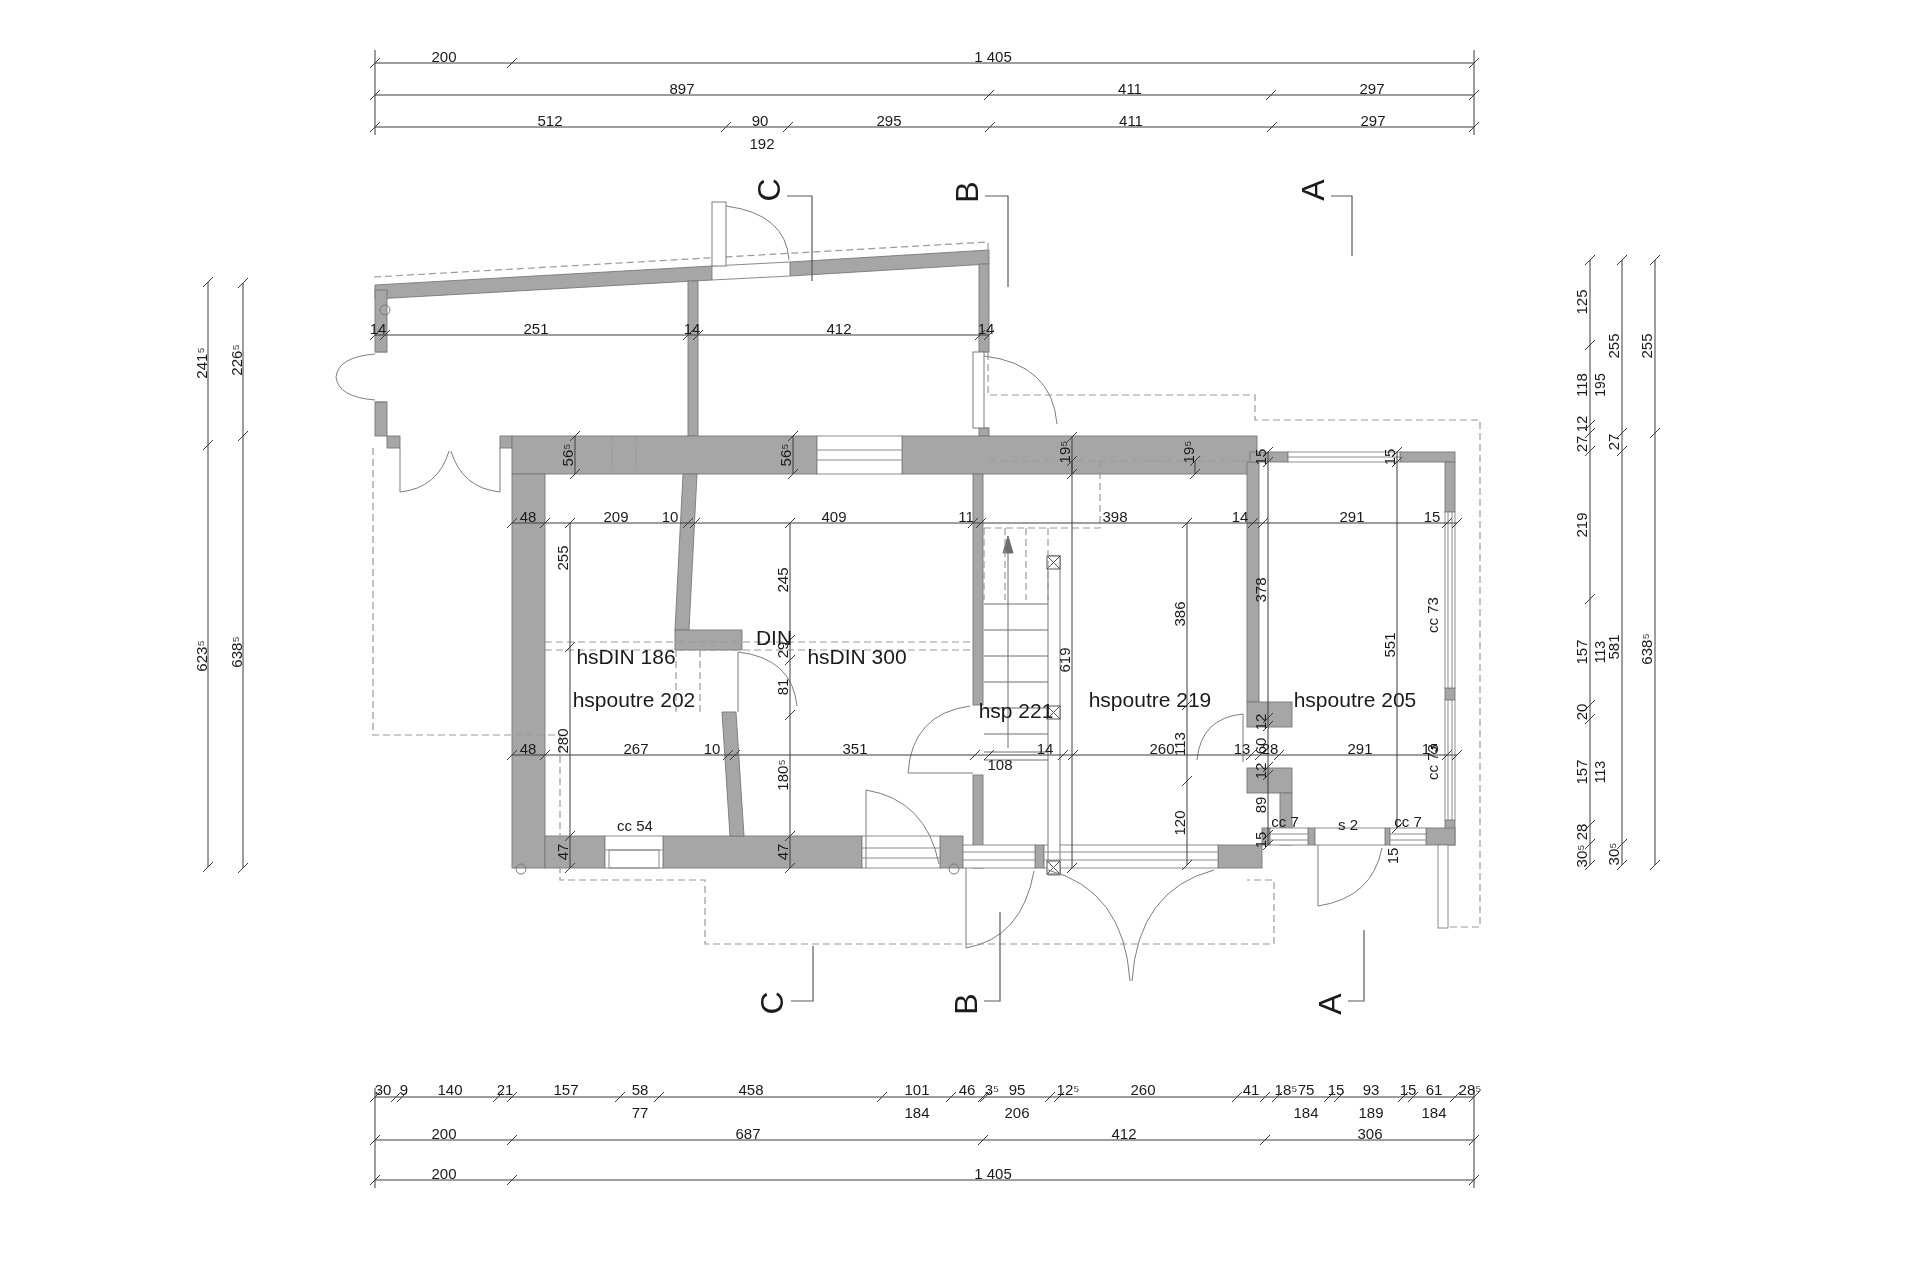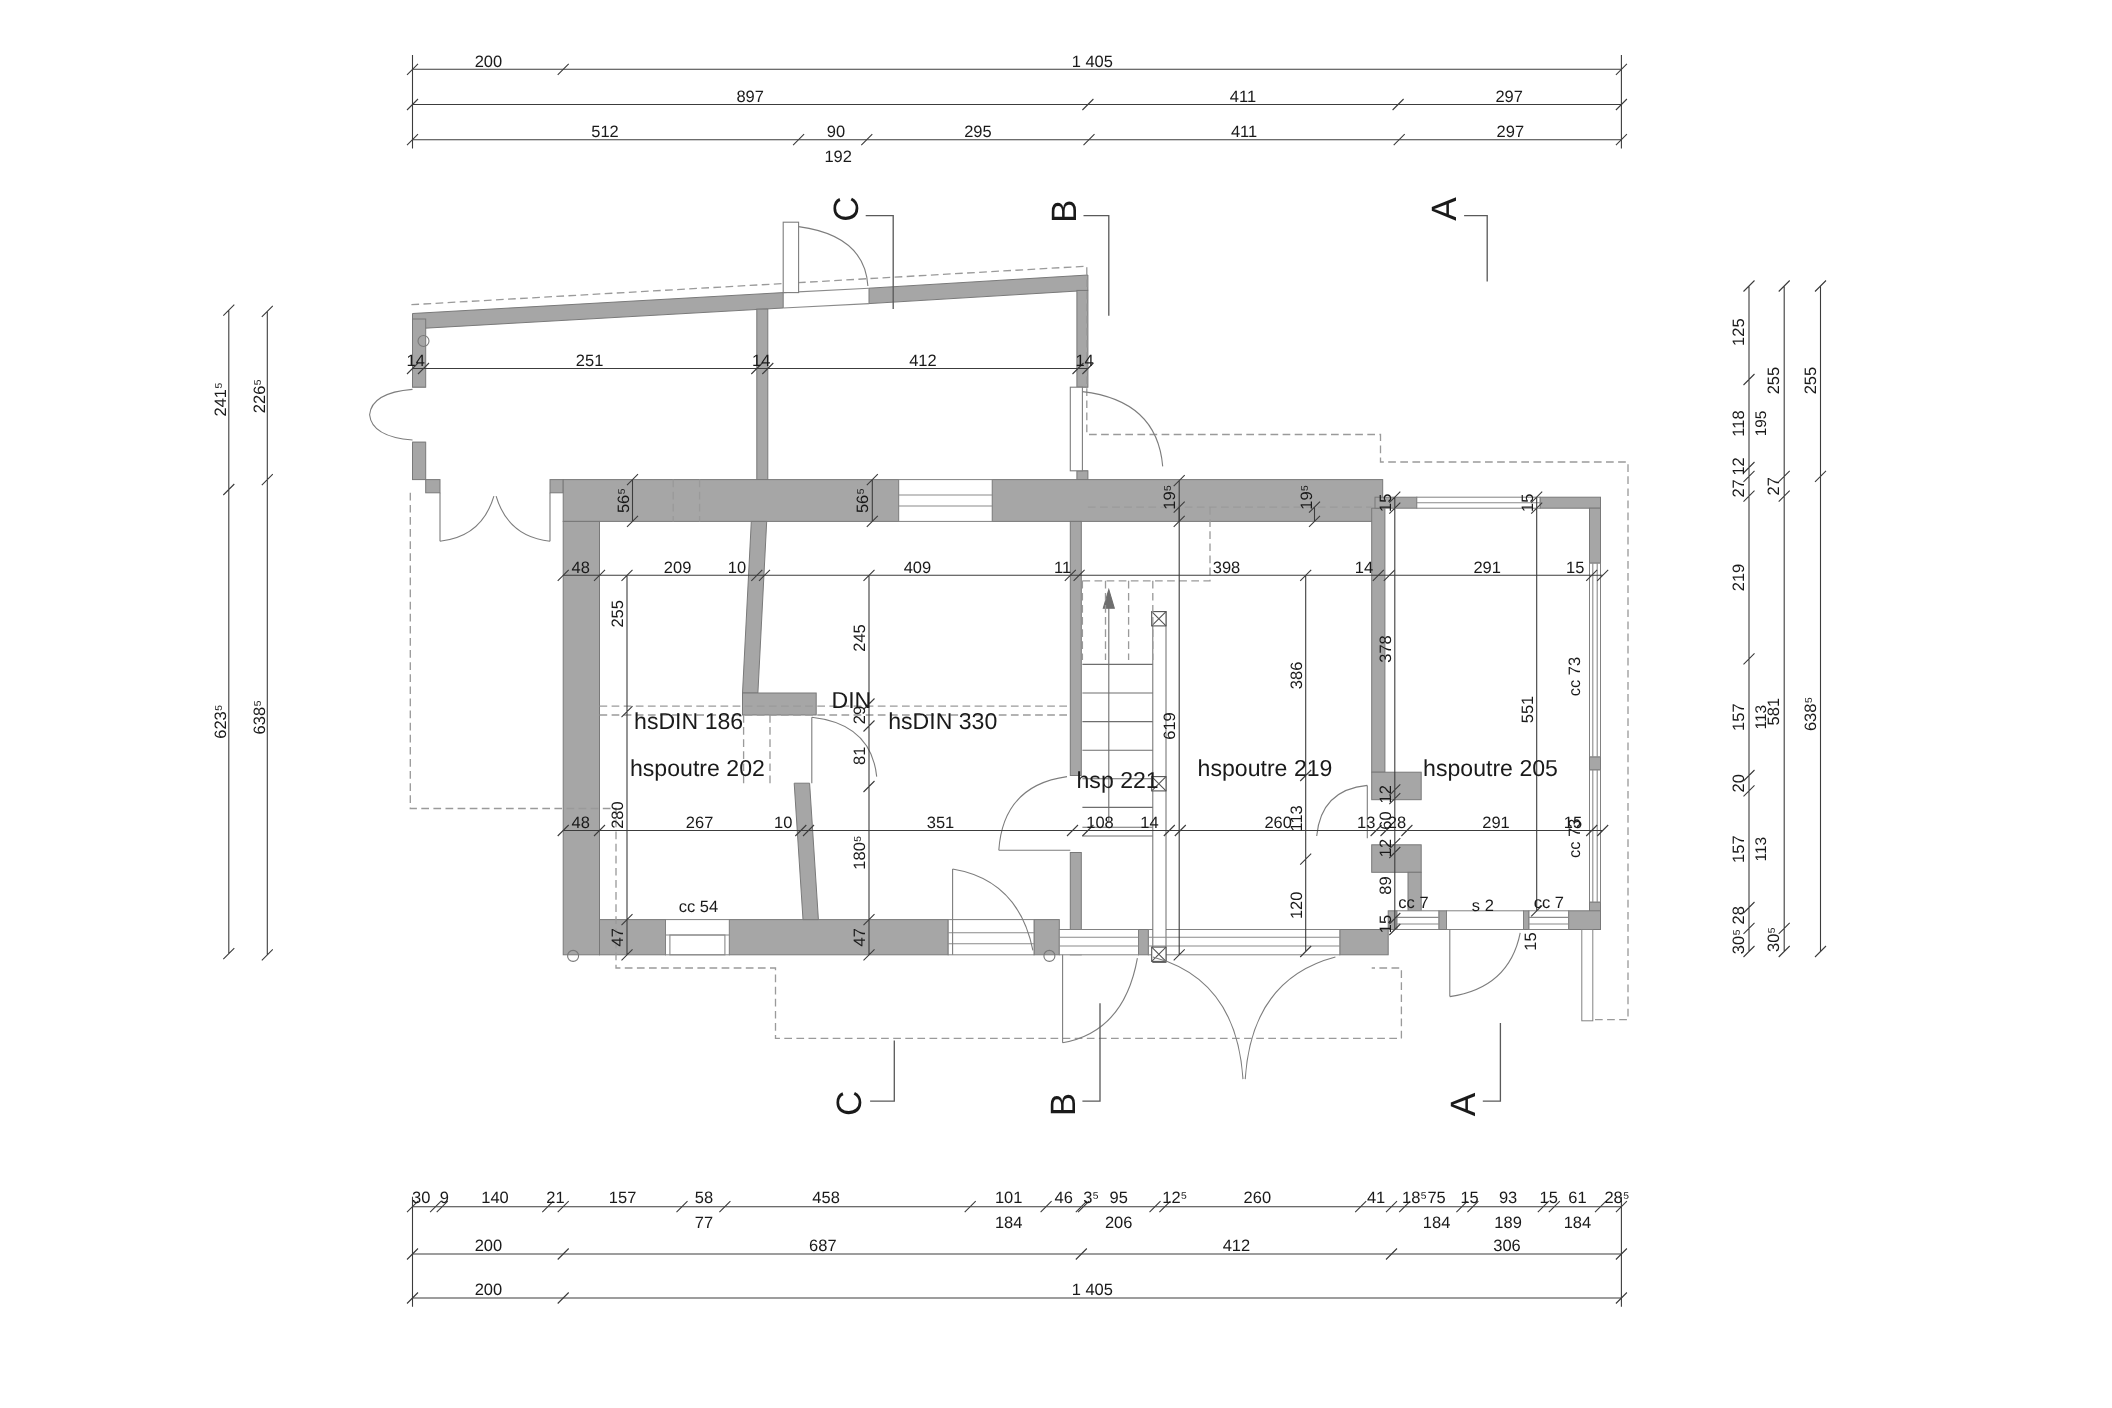--- a/index.html
+++ b/index.html
@@ -203,21 +203,21 @@
 <span class="lbl" style="left:966px;top:516px">11</span>
 <span class="lbl" style="left:1115px;top:516px">398</span>
 <span class="lbl" style="left:1240px;top:516px">14</span>
 <span class="lbl" style="left:1352px;top:516px">291</span>
 <span class="lbl" style="left:1432px;top:516px">15</span>
 
 <span class="lbl" style="left:528px;top:748px">48</span>
 <span class="lbl" style="left:636px;top:748px">267</span>
 <span class="lbl" style="left:712px;top:748px">10</span>
 <span class="lbl" style="left:855px;top:748px">351</span>
-<span class="lbl" style="left:1000px;top:748px">108</span>
+<span class="lbl" style="left:1000px;top:764px">108</span>
 <span class="lbl" style="left:1045px;top:748px">14</span>
 <span class="lbl" style="left:1162px;top:748px">260</span>
 <span class="lbl" style="left:1242px;top:748px">13</span>
 <span class="lbl" style="left:1270px;top:748px">28</span>
 <span class="lbl" style="left:1360px;top:748px">291</span>
 <span class="lbl" style="left:1430px;top:748px">15</span>
 
 <span class="lbl rot" style="left:567px;top:455px">56⁵</span>
 <span class="lbl rot" style="left:562px;top:558px">255</span>
 <span class="lbl rot" style="left:562px;top:741px">280</span>
@@ -306,21 +306,21 @@
 <span class="lbl" style="left:1434px;top:1112px">184</span>
 <span class="lbl" style="left:444px;top:1133px">200</span>
 <span class="lbl" style="left:748px;top:1133px">687</span>
 <span class="lbl" style="left:1124px;top:1133px">412</span>
 <span class="lbl" style="left:1370px;top:1133px">306</span>
 <span class="lbl" style="left:444px;top:1173px">200</span>
 <span class="lbl" style="left:993px;top:1173px">1 405</span>
 
 <span class="lbl room" style="left:626px;top:656px">hsDIN 186</span>
 <span class="lbl room" style="left:774px;top:637px">DIN</span>
-<span class="lbl room" style="left:857px;top:656px">hsDIN 330</span>
+<span class="lbl room" style="left:857px;top:656px">hsDIN 300</span>
 <span class="lbl room" style="left:634px;top:699px">hspoutre 202</span>
 <span class="lbl room" style="left:1016px;top:710px">hsp 221</span>
 <span class="lbl room" style="left:1150px;top:699px">hspoutre 219</span>
 <span class="lbl room" style="left:1355px;top:699px">hspoutre 205</span>
 <span class="lbl" style="left:635px;top:825px">cc 54</span>
 <span class="lbl" style="left:1285px;top:821px">cc 7</span>
 <span class="lbl" style="left:1348px;top:824px">s 2</span>
 <span class="lbl" style="left:1408px;top:821px">cc 7</span>
 
 <span class="lbl sec" style="left:769px;top:190px">C</span>

